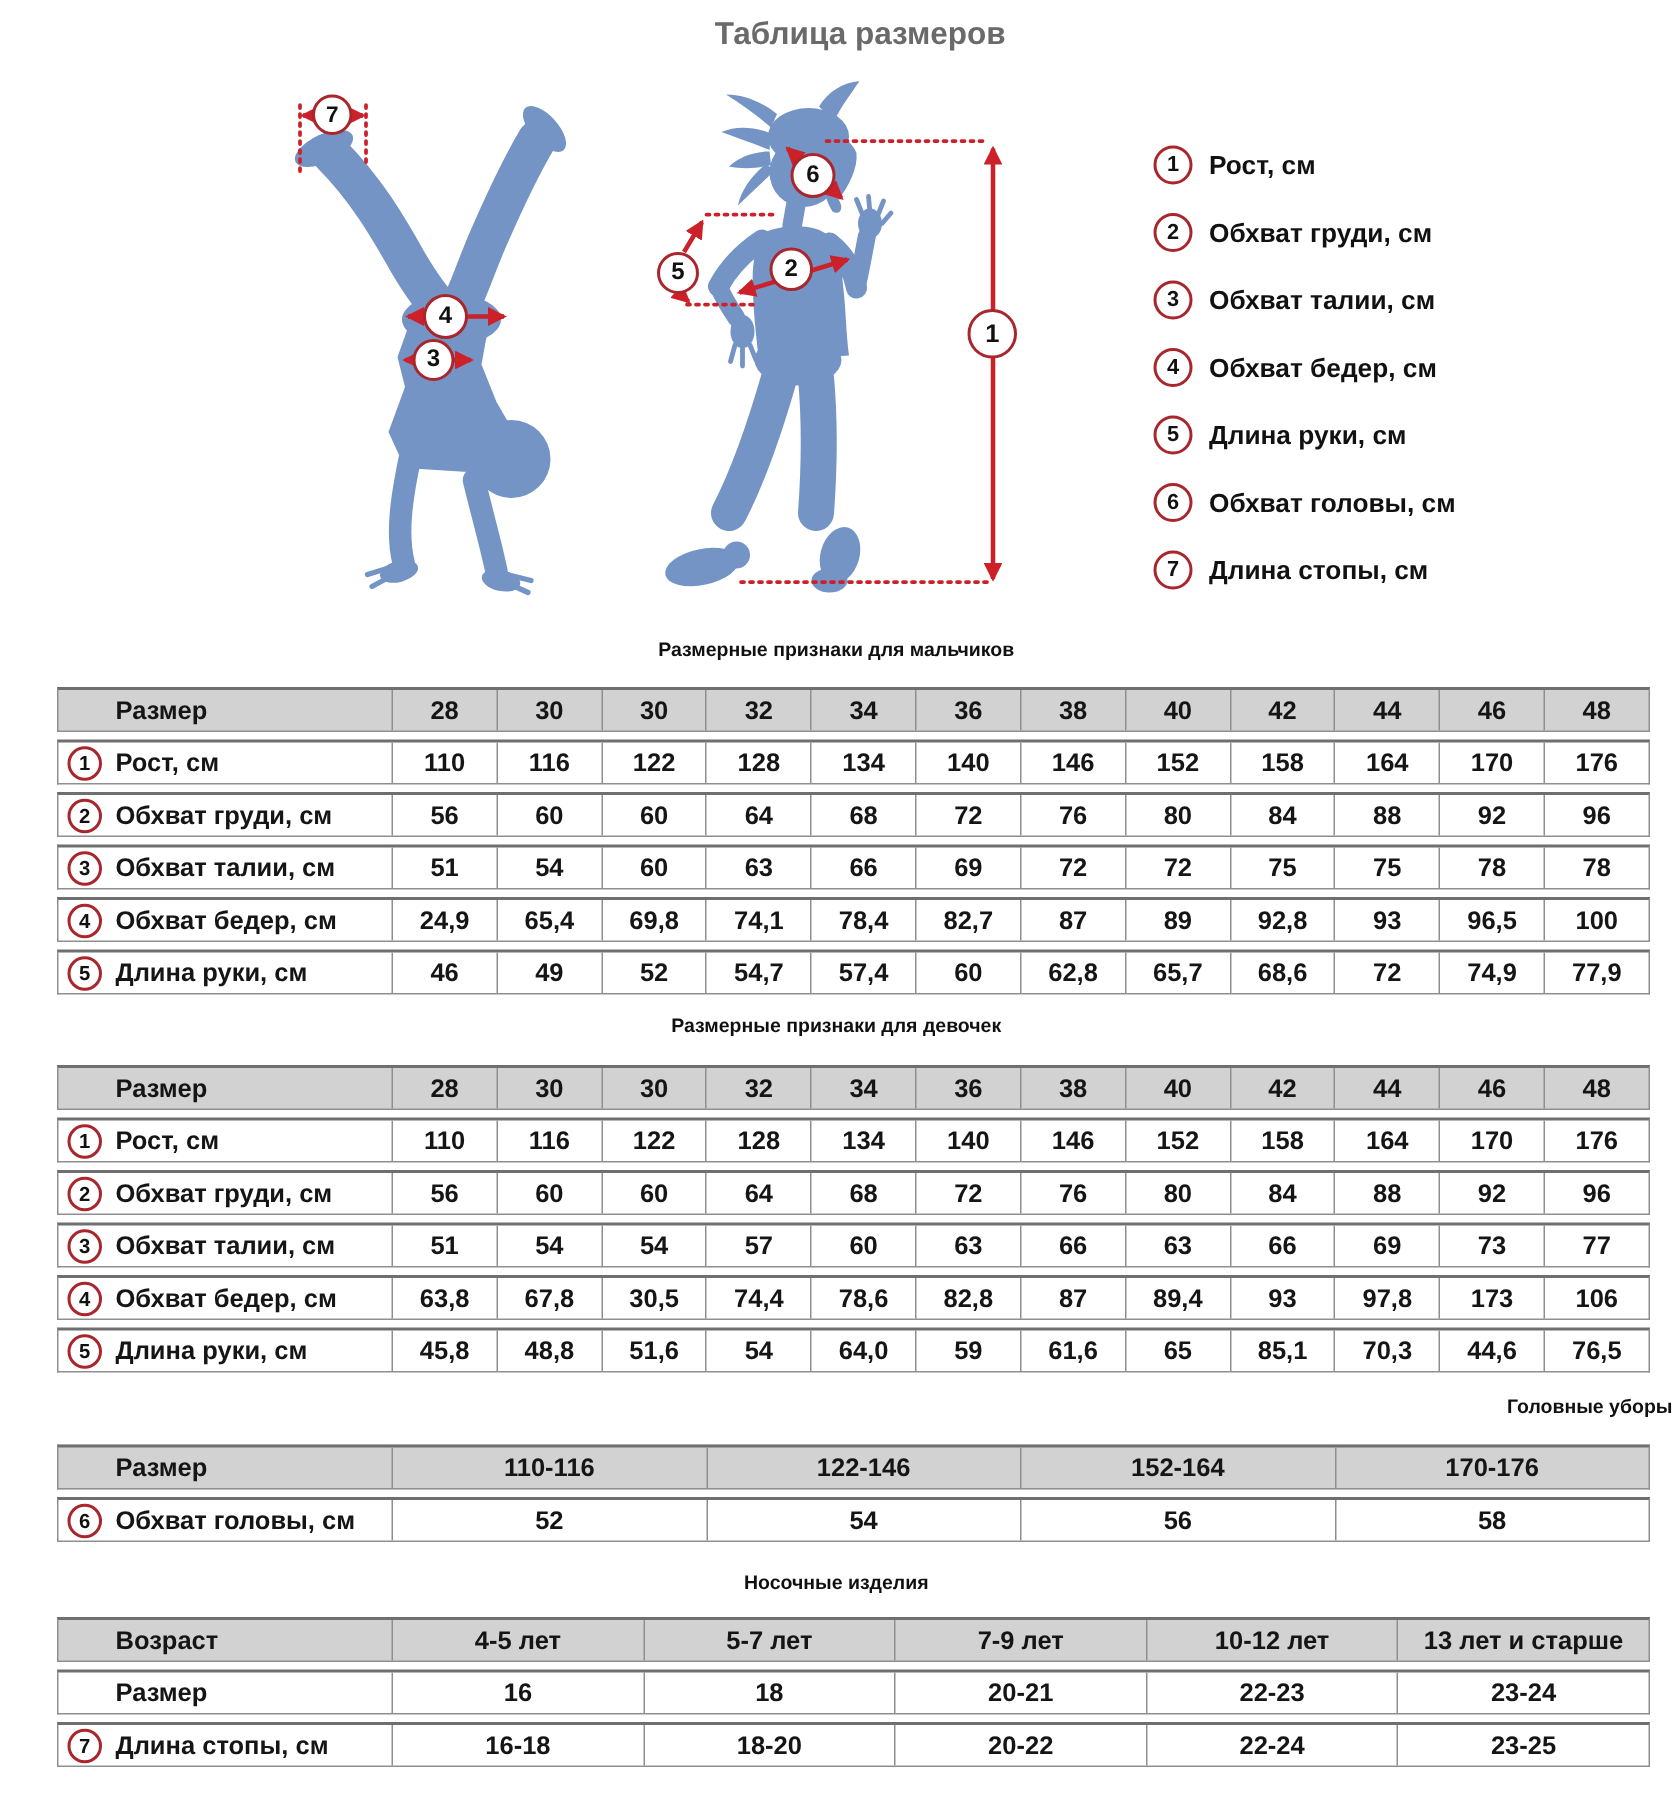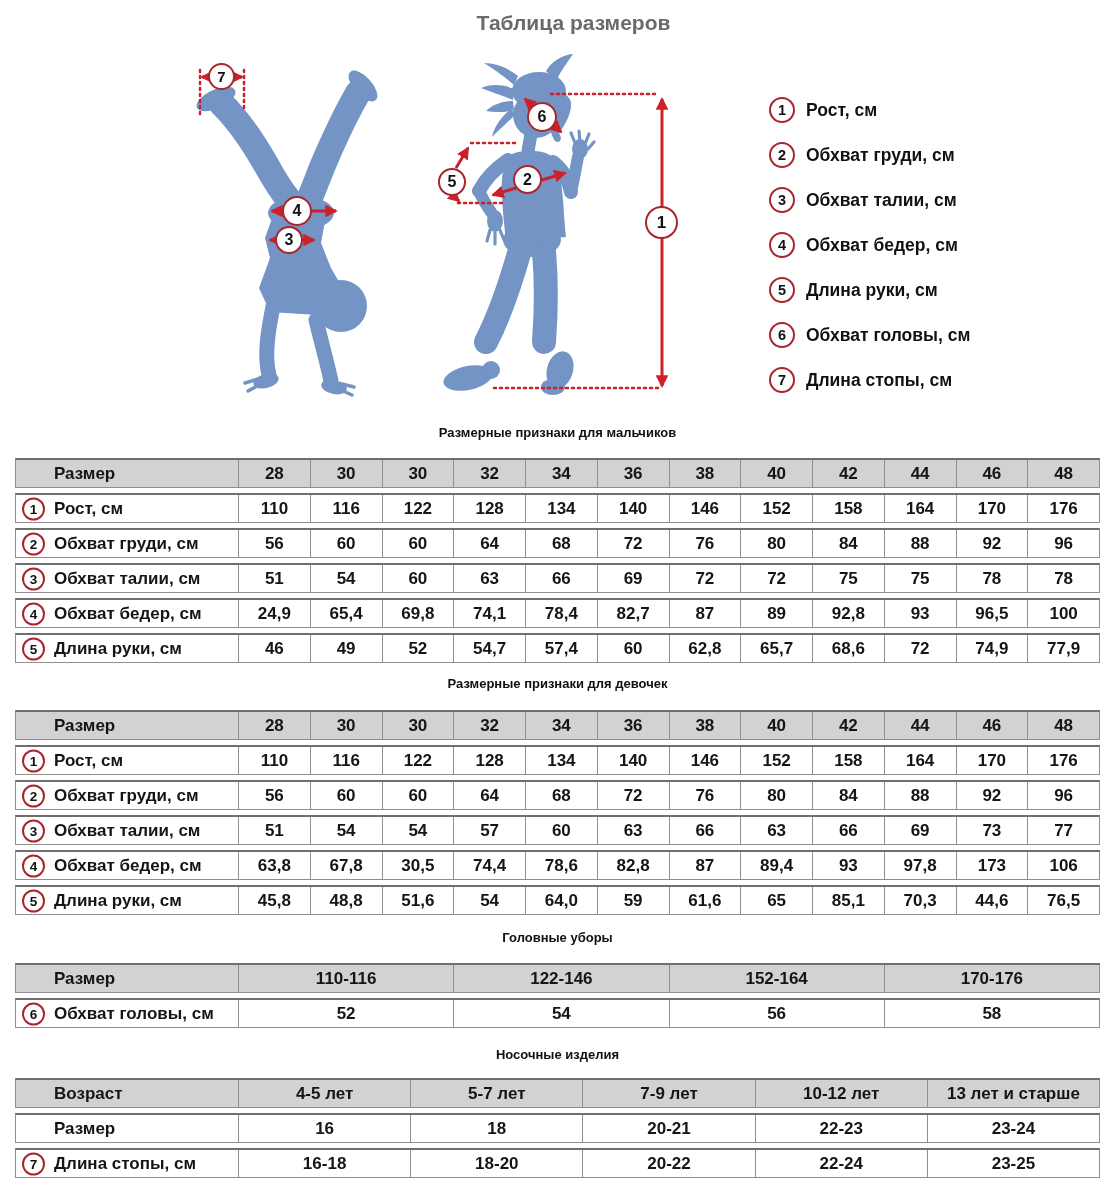--- a/index.html
+++ b/index.html
@@ -22,25 +22,25 @@
   .fm6{left:645px;top:166px;width:33px;height:33px;font-size:17px;}
   .legend{position:absolute;left:769px;top:56px;z-index:2;}
   .legend-item{display:flex;align-items:center;height:28px;margin-bottom:17px;}
   .legend-circle{box-sizing:border-box;width:26px;height:26px;border:2px solid #a8262c;border-radius:50%;
         background:#fff;display:flex;align-items:center;justify-content:center;
         font-size:14.5px;font-weight:700;color:#111;margin-right:11px;flex:0 0 26px;}
   .legend-label{font-size:17.5px;font-weight:700;color:#111;white-space:nowrap;}
   
   .section-title{position:absolute;left:0;width:100%;text-align:center;
         font-size:13px;font-weight:700;color:#101010;}
-  .st-boys{top:425px;} .st-girls{top:676px;} .st-hats{top:930px;} .st-socks{top:1047px;}
+  .st-boys{top:425px;} .st-girls{top:676px;} .st-hats{top:930px;text-align:right;} .st-socks{top:1047px;}
   .size-table{position:absolute;left:15px;width:1085px;}
   .tb-boys{top:458px;} .tb-girls{top:710px;} .tb-hats{top:963px;} .tb-socks{top:1078px;}
   .t-row{box-sizing:border-box;display:flex;height:30px;margin-bottom:5px;background:#fff;
-        border:1px solid #8f8f8f;border-top:2px solid #6f6f6f;}
+        border:1px solid #8f8f8f;border-top:2px solid #6f6f6f;margin-left:23px;}
   .t-header{background:#d2d2d2;}
   .t-cell{flex:1 1 0;display:flex;align-items:center;justify-content:center;
         font-size:17px;font-weight:700;color:#151515;border-left:1px solid #8f8f8f;
         white-space:nowrap;overflow:hidden;}
   .t-cell:first-child{border-left:none;}
   .t-label{flex:0 0 222px;justify-content:flex-start;padding-left:38px;position:relative;box-sizing:border-box;}
   .circle-num{position:absolute;left:6px;top:50%;transform:translateY(-50%);box-sizing:border-box;
         width:23px;height:23px;border:2px solid #a8262c;border-radius:50%;background:#fff;
         display:flex;align-items:center;justify-content:center;font-size:13.5px;font-weight:700;color:#111;}
   .t-label-text{display:inline-block;}

